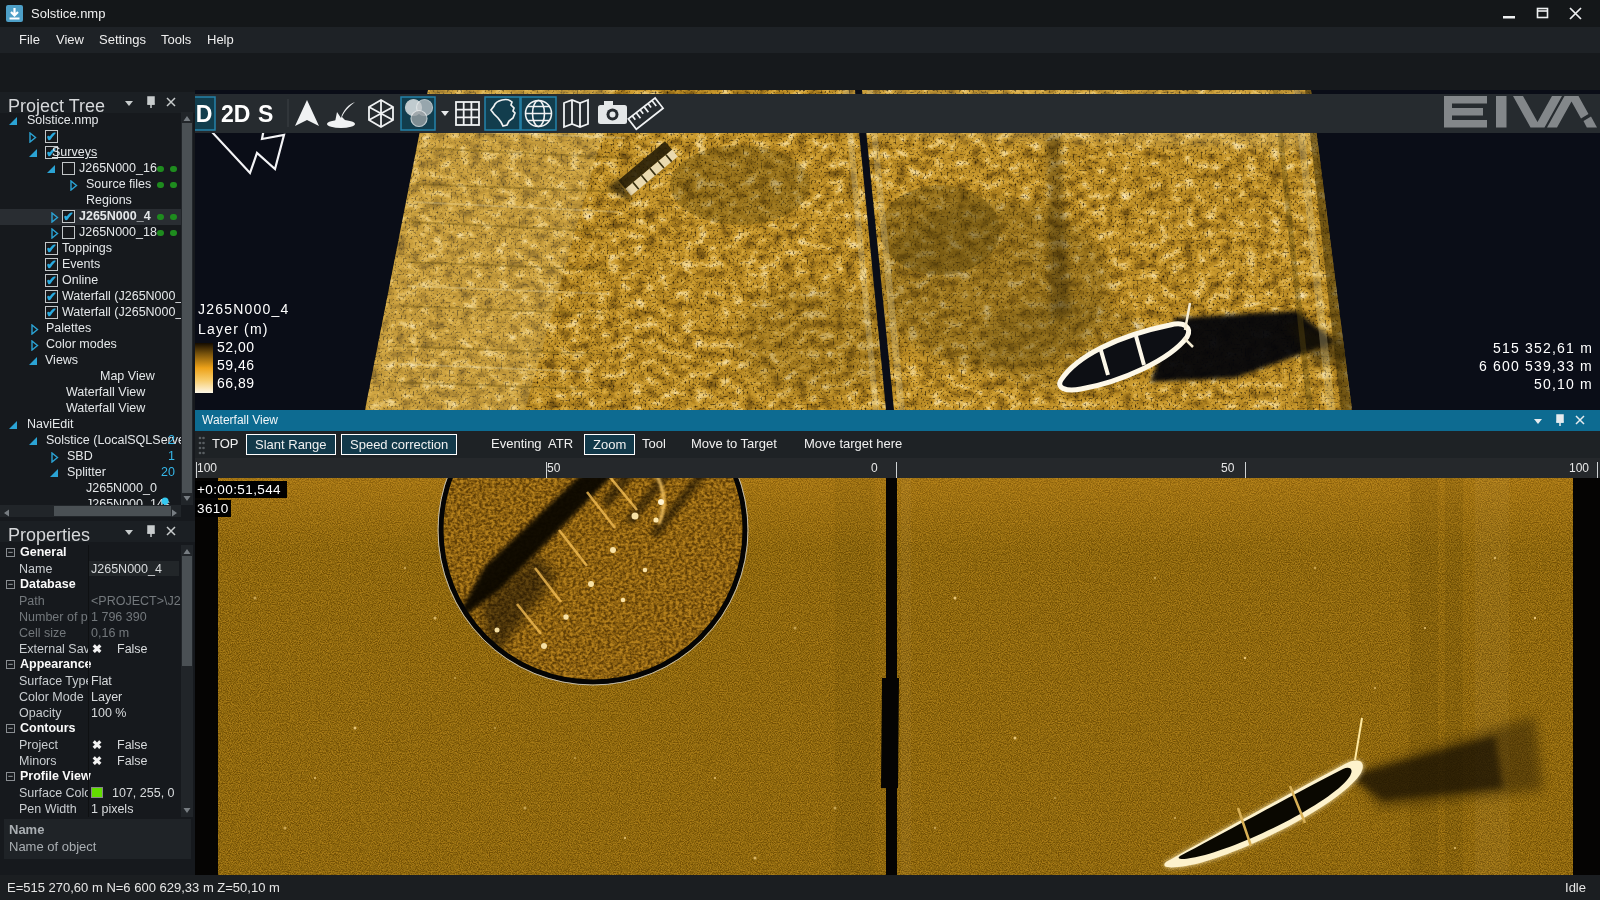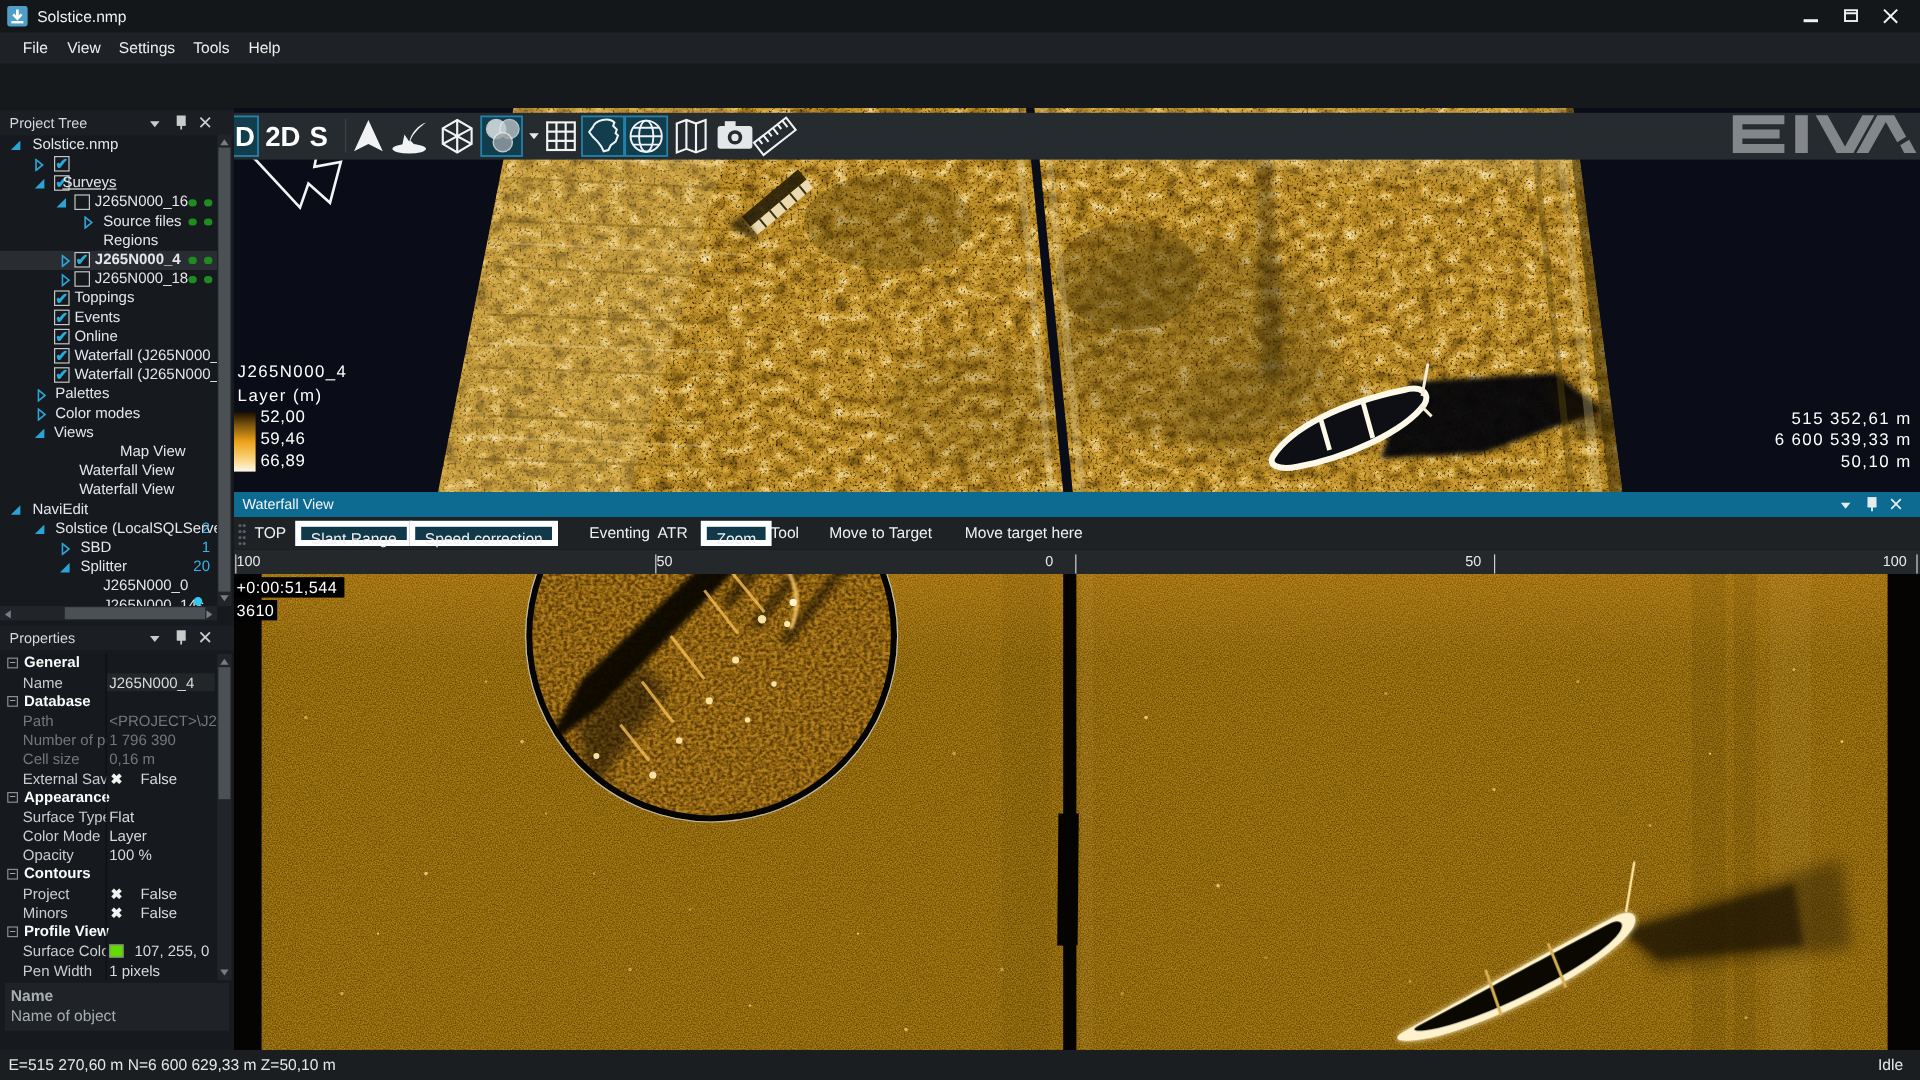--- a/index.html
+++ b/index.html
@@ -12,32 +12,32 @@
 #title { position:absolute; left:31px; top:6px; font-size:13px; color:#f0f0f0; }
 
 #menubar { position:absolute; left:0; top:27px; width:1600px; height:26px; background:#1e2226; }
 .menuitem { position:absolute; top:5px; font-size:13px; color:#eeeeee; }
 
 #toolbar { position:absolute; left:0; top:53px; width:1600px; height:39px; background:#262b2f;margin-top:41px; }
 
 #lefttree { position:absolute; left:0; top:92px; width:195px; height:429px; background:#16191d; }
 #leftprops { position:absolute; left:0; top:521px; width:195px; height:354px; background:#16191d; }
 .panelhdr { position:absolute; left:0; top:0; width:195px; height:21px; background:#1b1f23; }
-.panelhdr .t { position:absolute; left:8px; top:4px; font-size:12px; color:#d6d8da; }
+.panelhdr .t { position:absolute; left:8px; top:4px; font-size:18px; color:#d6d8da; }
 
 #statusbar { position:absolute; left:0; top:875px; width:1600px; height:25px; background:#1b1e21; }
 #statusbar .l { position:absolute; left:7px; top:5px; font-size:13px; color:#e6e6e6; }
 #statusbar .r { position:absolute; right:14px; top:5px; font-size:13px; color:#e6e6e6; }
 
 #wfhdr { position:absolute; left:195px; top:410px; width:1405px; height:21px; background:#0d6b91; }
 #wfhdr .t { position:absolute; left:7px; top:3px; font-size:12px; color:#f2f6f8; }
 #wftools { position:absolute; left:195px; top:431px; width:1405px; height:27px; background:#1e2225; }
 #wfruler { position:absolute; left:195px; top:458px; width:1405px; height:20px; background:#25282b; }
 .wbtn { position:absolute; top:3px; height:21px; font-size:13px; color:#f0f0f0; line-height:20px; }
-.wbtn.sel { border:5px solid #ffffff; background:#12394a; }
+.wbtn.sel { border:1px solid #ffffff; background:#12394a; }
 .rlab { position:absolute; top:3px; font-size:12px; color:#e8e8e8; }
 .rtick { position:absolute; top:4px; width:1px; height:16px; background:#cfd2d4; }
 
 .trow { position:absolute; left:0; width:181px; height:16px; font-size:12.5px; color:#e4e7e9; white-space:nowrap; overflow:hidden; }
 .trow .lbl { position:absolute; top:0px; }
 .cb { position:absolute; width:13px; height:13px; border:1px solid #c2c6c8; background:#17191c; }
 .cb.on:after { content:"✔"; position:absolute; left:0px; top:-2px; font-size:13px; color:#29aadf; font-weight:bold; }
 .dots:before, .dots:after { content:""; position:absolute; width:6.5px; height:6.5px; border-radius:50%; background:#1e8c1e; top:4.5px; }
 .dots:before { left:0; } .dots:after { left:13px; }
 

